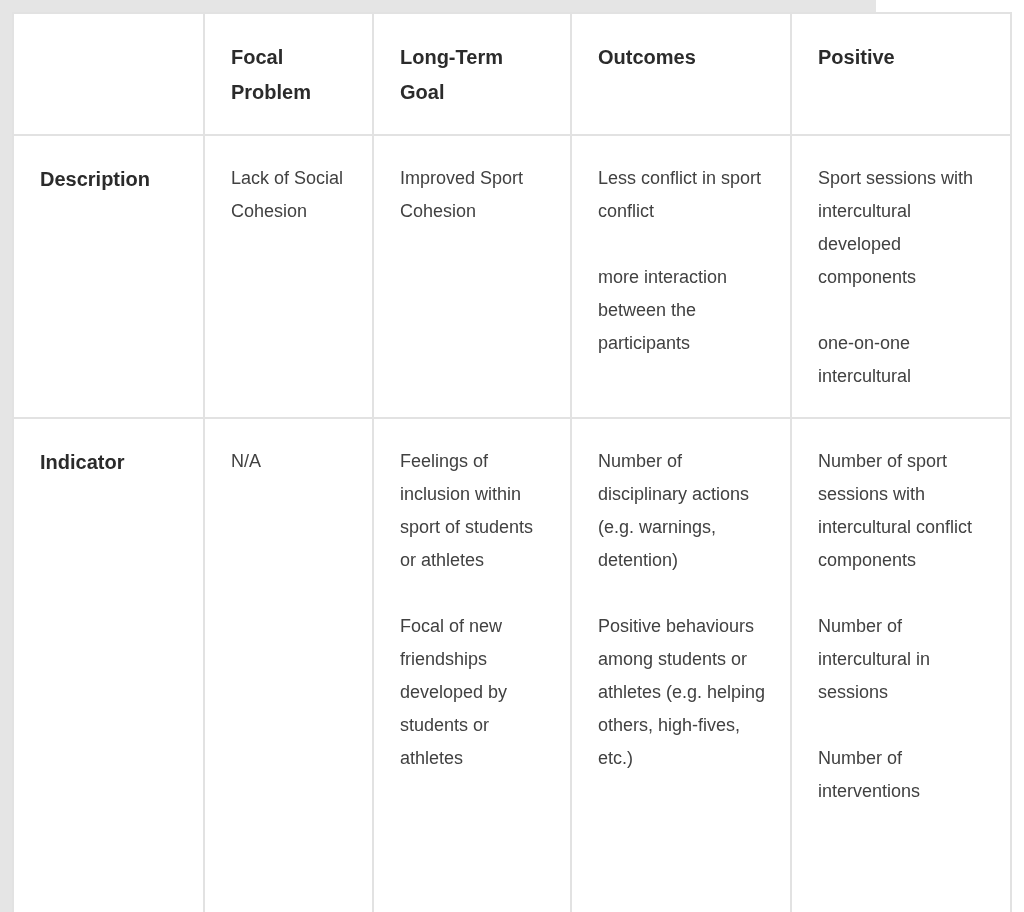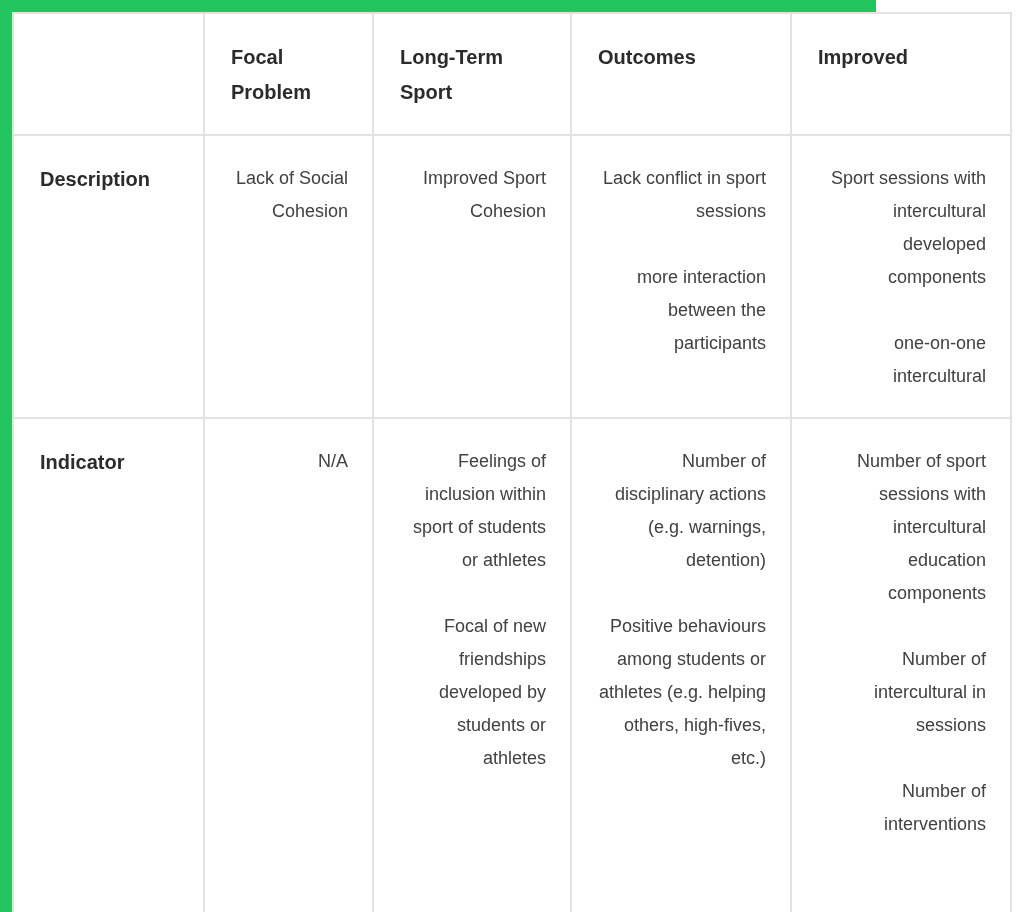--- a/index.html
+++ b/index.html
@@ -9,21 +9,21 @@
   }
   body {
     font-family: "Liberation Sans", sans-serif;
     color: #414141;
   }
   .page {
     width: 876px;
     height: 912px;
     box-sizing: border-box;
     padding: 12px 12px 0 12px;
-    background: #22c55e;
+    background: #e5e5e5;
   }
   table.logic-table {
     border-collapse: collapse;
     table-layout: fixed;
     width: 998px;
     background: #ffffff;
     border: 2px solid #e2e2e2;
     border-bottom: 3px solid #d6d6d6;
   }
   table.logic-table th,
@@ -52,21 +52,20 @@
     color: #2b2b2b;
     line-height: 35px;
   }
   td.body-cell {
     font-size: 18px;
     color: #414141;
     line-height: 33px;
   }
   td.body-cell p {
     margin: 0 0 33px 0;
-    text-align: right;
   }
   td.body-cell p:last-child {
     margin-bottom: 0;
   }
 </style>
 </head>
 <body>
 
 <div class="page">
   <table class="logic-table">
@@ -74,36 +73,36 @@
       <col class="c0">
       <col class="c1">
       <col class="c2">
       <col class="c3">
       <col class="c4">
     </colgroup>
     <thead>
       <tr>
         <th class="col-head"></th>
         <th class="col-head">Focal Problem</th>
-        <th class="col-head">Long-Term Sport</th>
+        <th class="col-head">Long-Term Goal</th>
         <th class="col-head">Outcomes</th>
-        <th class="col-head">Improved</th>
+        <th class="col-head">Positive</th>
       </tr>
     </thead>
     <tbody>
       <tr class="row-description">
         <th class="row-head">Description</th>
         <td class="body-cell">
           <p>Lack of Social Cohesion</p>
         </td>
         <td class="body-cell">
           <p>Improved Sport Cohesion</p>
         </td>
         <td class="body-cell">
-          <p>Lack conflict in sport sessions</p>
+          <p>Less conflict in sport conflict</p>
           <p>more interaction between the participants</p>
         </td>
         <td class="body-cell">
           <p>Sport sessions with intercultural developed components</p>
           <p>one-on-one intercultural</p>
         </td>
       </tr>
       <tr class="row-indicator">
         <th class="row-head">Indicator</th>
         <td class="body-cell">
@@ -111,20 +110,20 @@
         </td>
         <td class="body-cell">
           <p>Feelings of inclusion within sport of students or athletes</p>
           <p>Focal of new friendships developed by students or athletes</p>
         </td>
         <td class="body-cell">
           <p>Number of disciplinary actions (e.g. warnings, detention)</p>
           <p>Positive behaviours among students or athletes (e.g. helping others, high-fives, etc.)</p>
         </td>
         <td class="body-cell">
-          <p>Number of sport sessions with intercultural education components</p>
+          <p>Number of sport sessions with intercultural conflict components</p>
           <p>Number of intercultural in sessions</p>
           <p>Number of interventions</p>
         </td>
       </tr>
     </tbody>
   </table>
 </div>
 
 </body></html>

